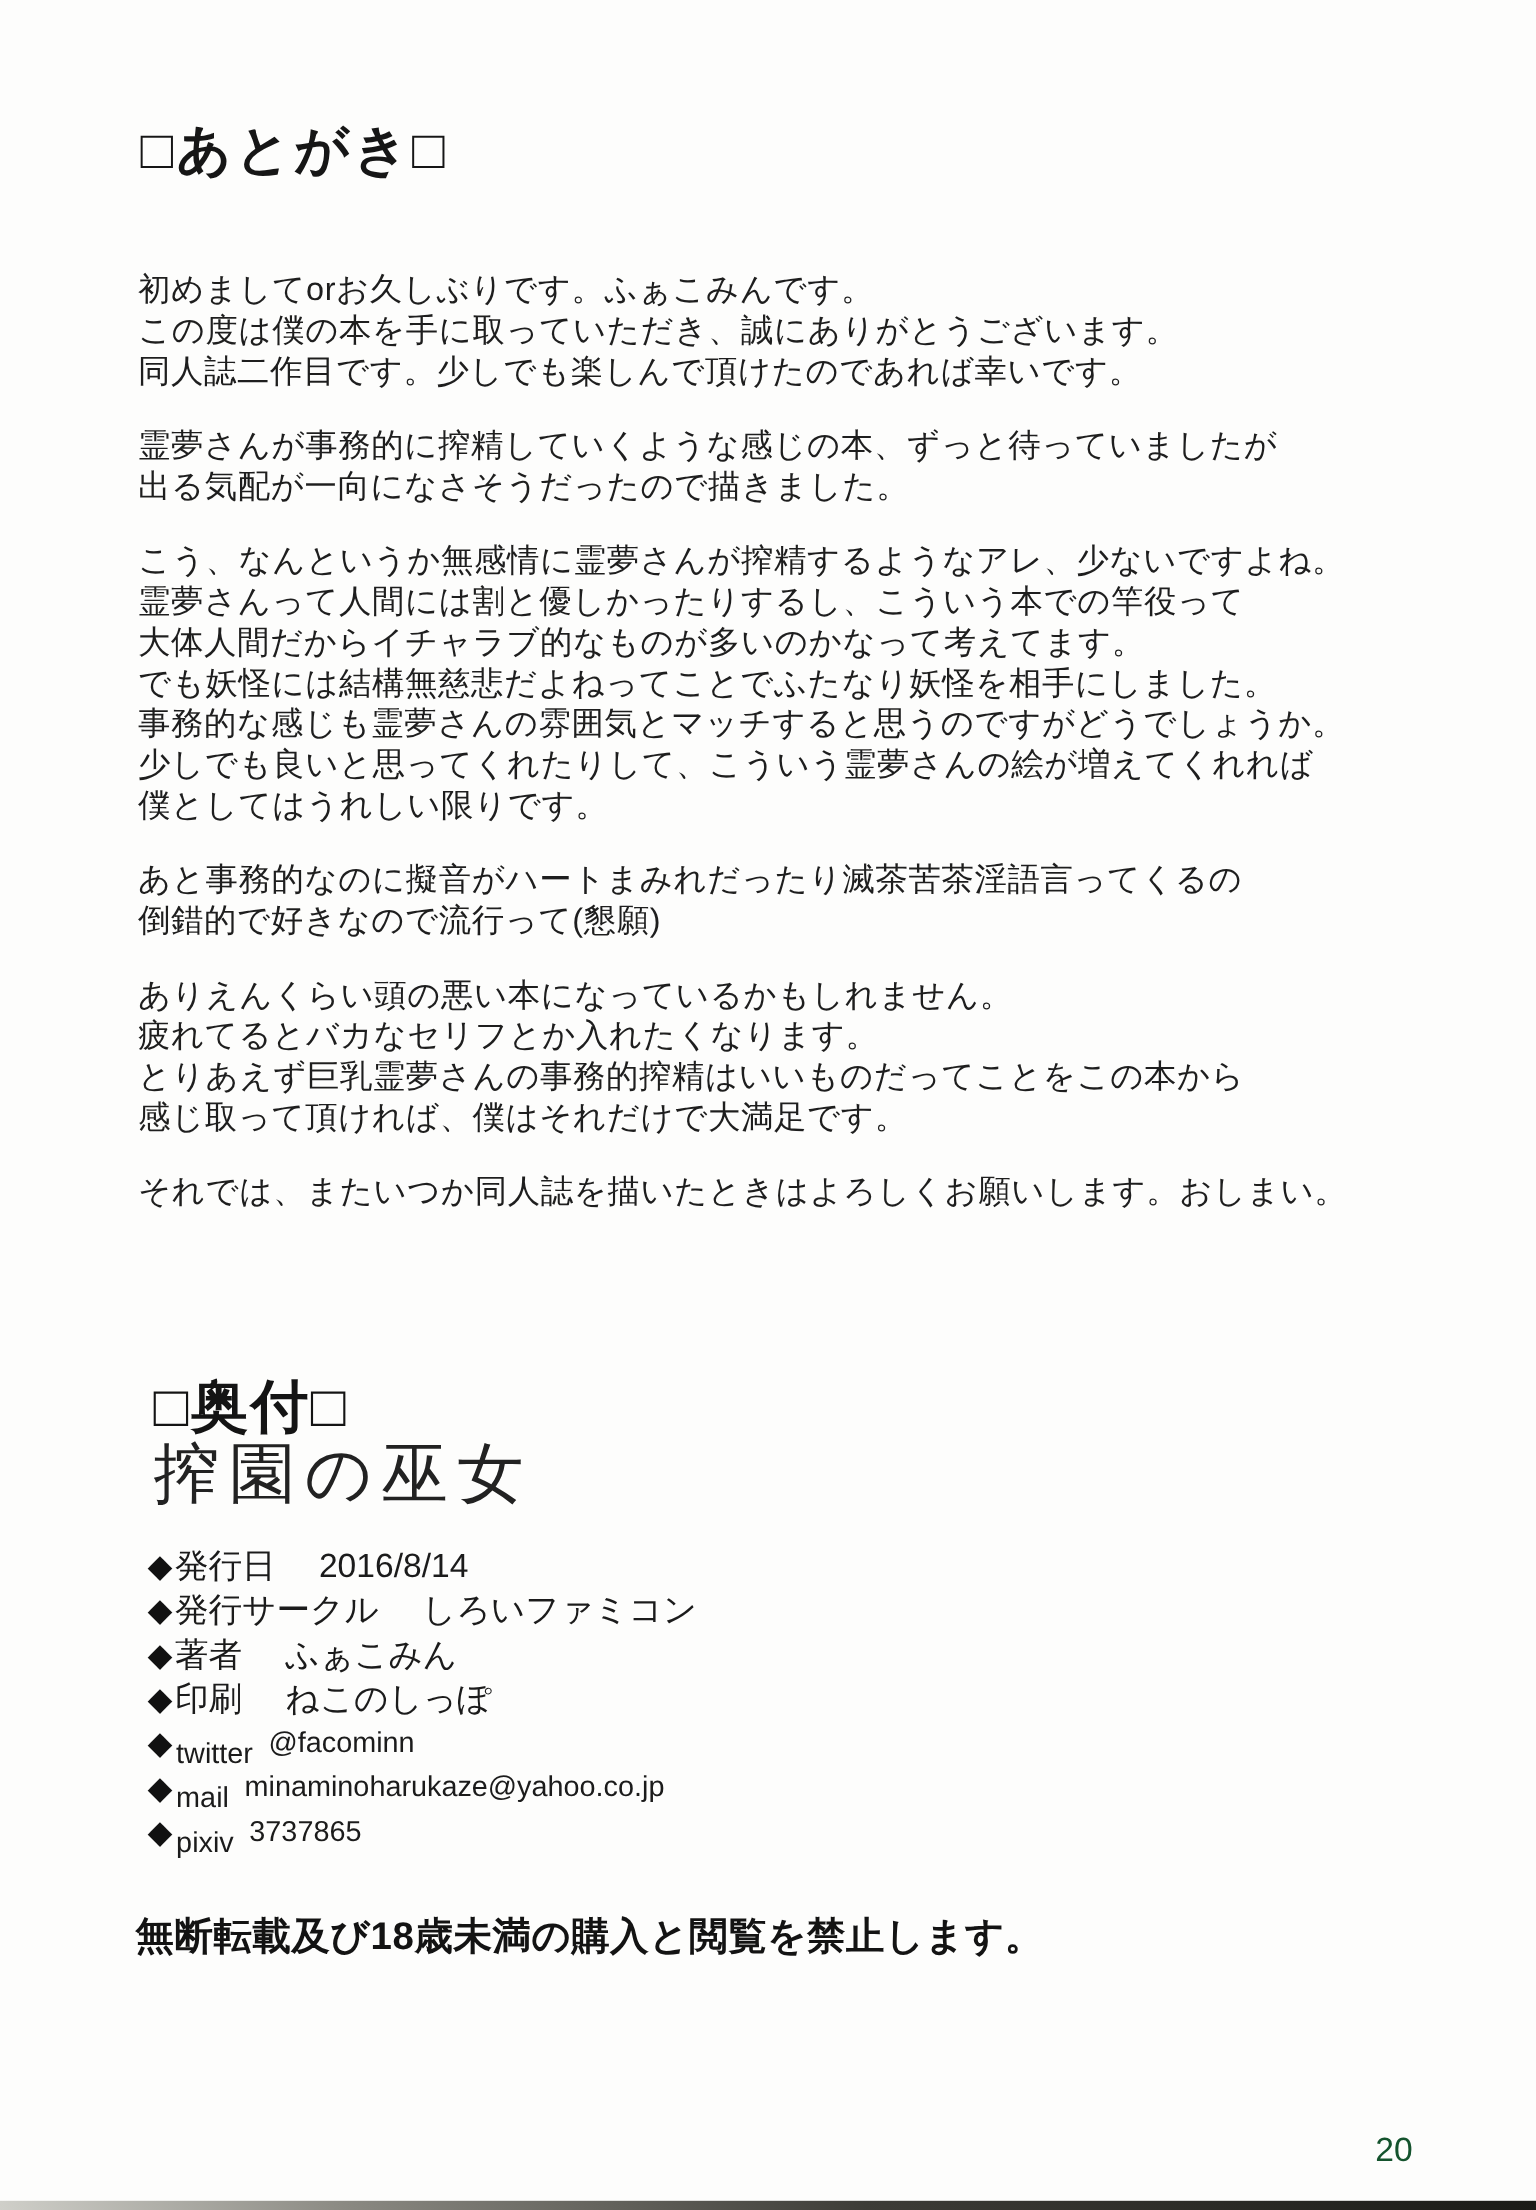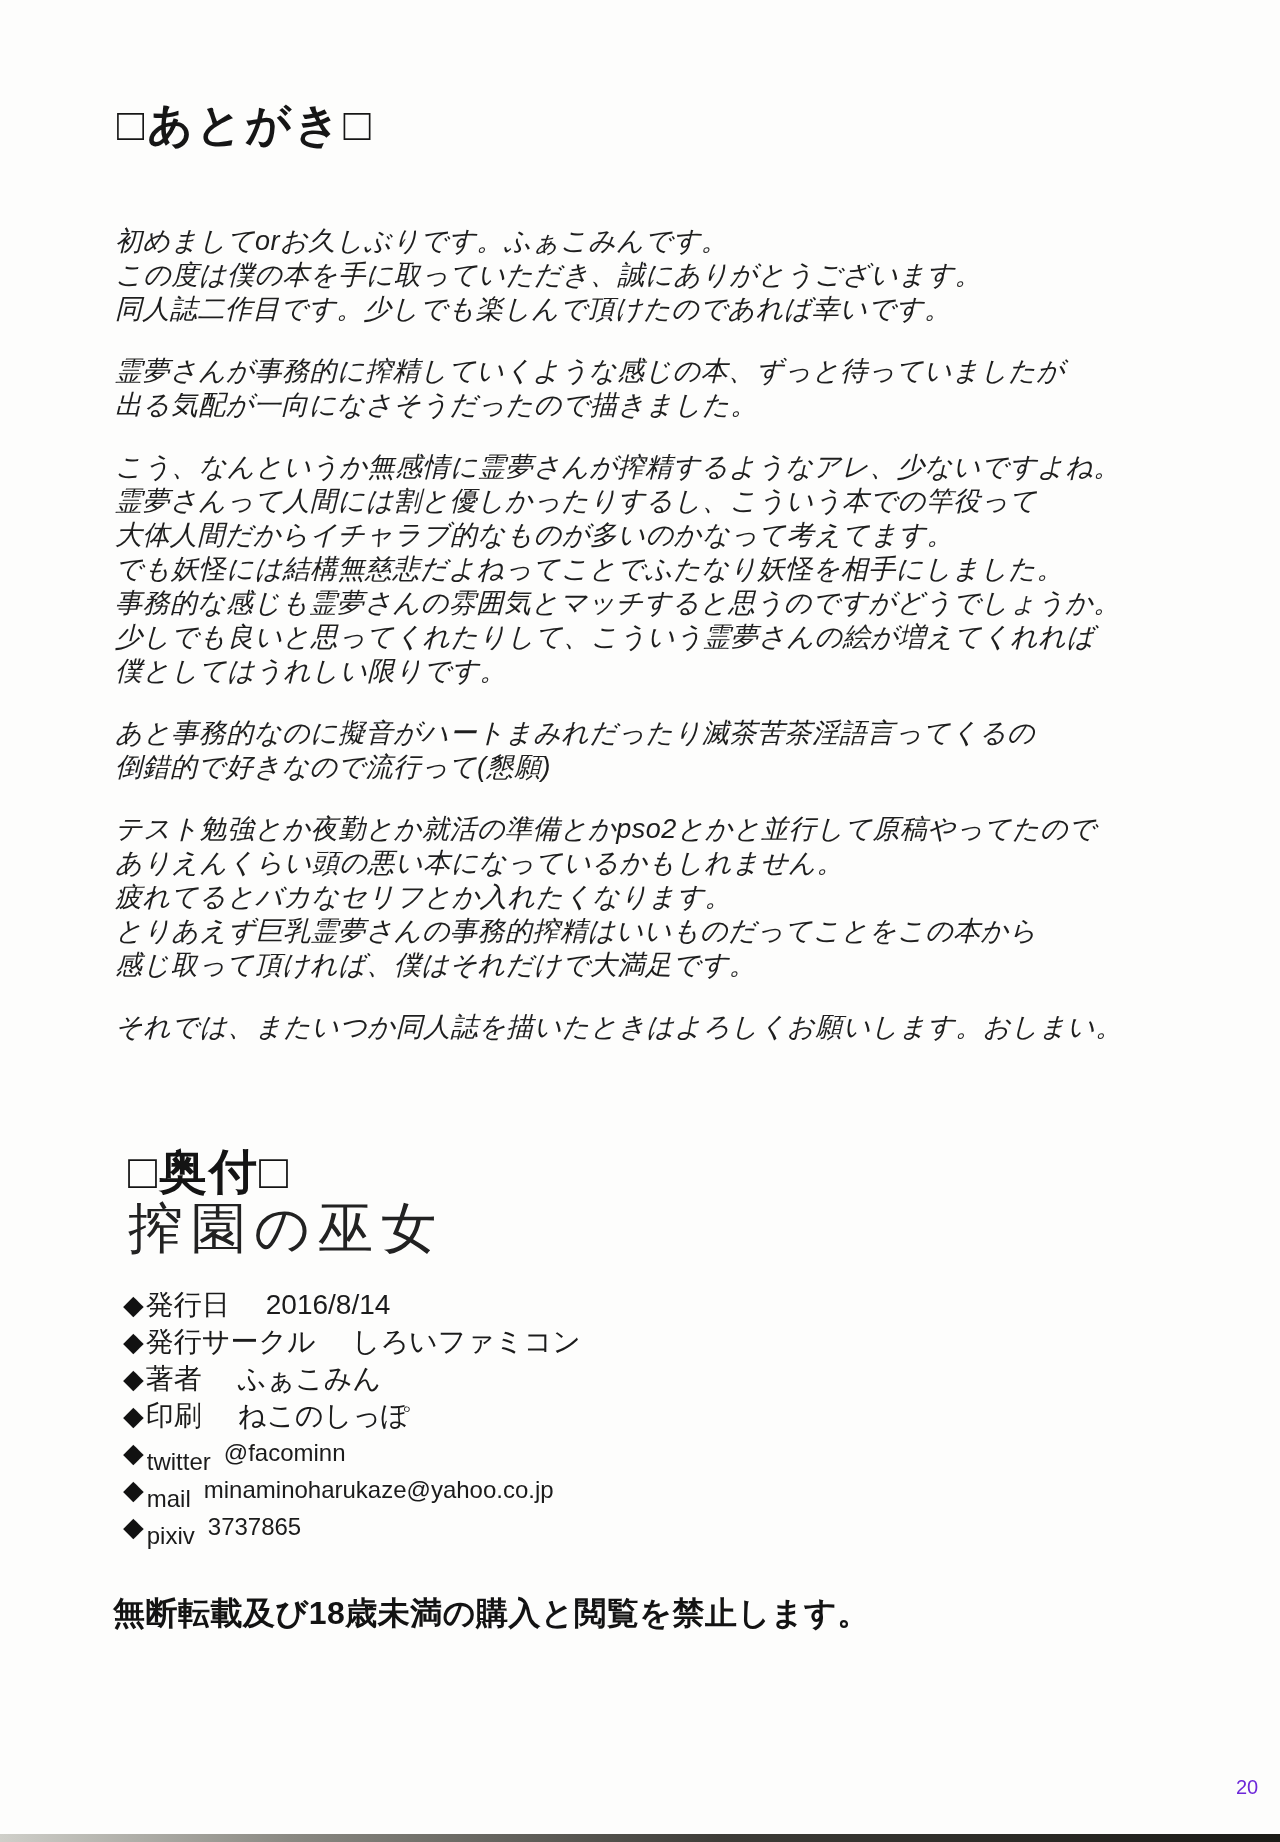--- a/index.html
+++ b/index.html
@@ -17,21 +17,21 @@
     padding-left: 32px;
   }
   .afterword-heading {
     position: absolute; top: 95px; left: 117px;
     font-size: 45px; font-weight: bold; letter-spacing: 3px;
     color: #161616;
   }
   .afterword-body {
     position: absolute; top: 224px; left: 115px; width: 1060px;
   }
-  .para { margin: 0 0 28px 0; font-style: italic; }
+  .para { margin: 0 0 28px 0; }
   .line {
     font-size: 27px; line-height: 34px; white-space: nowrap;
     color: #1e1e1e; letter-spacing: 0.5px;
   }
   .colophon-heading {
     position: absolute; top: 1140px; left: 128px;
     font-size: 48px; font-weight: bold; letter-spacing: 2px;
     color: #141414;
   }
   .book-title {
@@ -53,22 +53,22 @@
   .crow.small { font-size: 24px; }
   .crow.small .bullet { font-size: 27px; }
   .crow.small .clabel { margin-left: 3px; margin-top: 19px; }
   .crow.small .cvalue { margin-left: 13px; }
   .age-warning {
     position: absolute; top: 1592px; left: 113px;
     font-size: 32px; font-weight: bold; letter-spacing: 0.5px;
     color: #131313; white-space: nowrap;
   }
   .page-number {
-    position: absolute; top: 1776px; left: 1236px;
-    font-size: 20px; color: #6d28d9;
+    position: absolute; top: 1776px; left: 1146px;
+    font-size: 28px; color: #14532d;
   }
   .scan-edge {
     position: absolute; bottom: 0; left: 0; right: 0; height: 8px;
     background: linear-gradient(90deg, #cfcfc9 0%, #8a8982 22%, #3d3c37 55%, #191915 100%);
   }
 </style>
 </head>
 <body>
 
 <div class="page">
@@ -92,21 +92,20 @@
         <div class="line">でも妖怪には結構無慈悲だよねってことでふたなり妖怪を相手にしました。</div>
         <div class="line">事務的な感じも霊夢さんの雰囲気とマッチすると思うのですがどうでしょうか。</div>
         <div class="line">少しでも良いと思ってくれたりして、こういう霊夢さんの絵が増えてくれれば</div>
         <div class="line">僕としてはうれしい限りです。</div>
       </div>
       <div class="para">
         <div class="line">あと事務的なのに擬音がハートまみれだったり滅茶苦茶淫語言ってくるの</div>
         <div class="line">倒錯的で好きなので流行って(懇願)</div>
       </div>
       <div class="para">
-        <div class="line">テスト勉強とか夜勤とか就活の準備とかpso2とかと並行して原稿やってたので</div>
         <div class="line">ありえんくらい頭の悪い本になっているかもしれません。</div>
         <div class="line">疲れてるとバカなセリフとか入れたくなります。</div>
         <div class="line">とりあえず巨乳霊夢さんの事務的搾精はいいものだってことをこの本から</div>
         <div class="line">感じ取って頂ければ、僕はそれだけで大満足です。</div>
       </div>
       <div class="para">
         <div class="line">それでは、またいつか同人誌を描いたときはよろしくお願いします。おしまい。</div>
       </div>
     </div>
 

